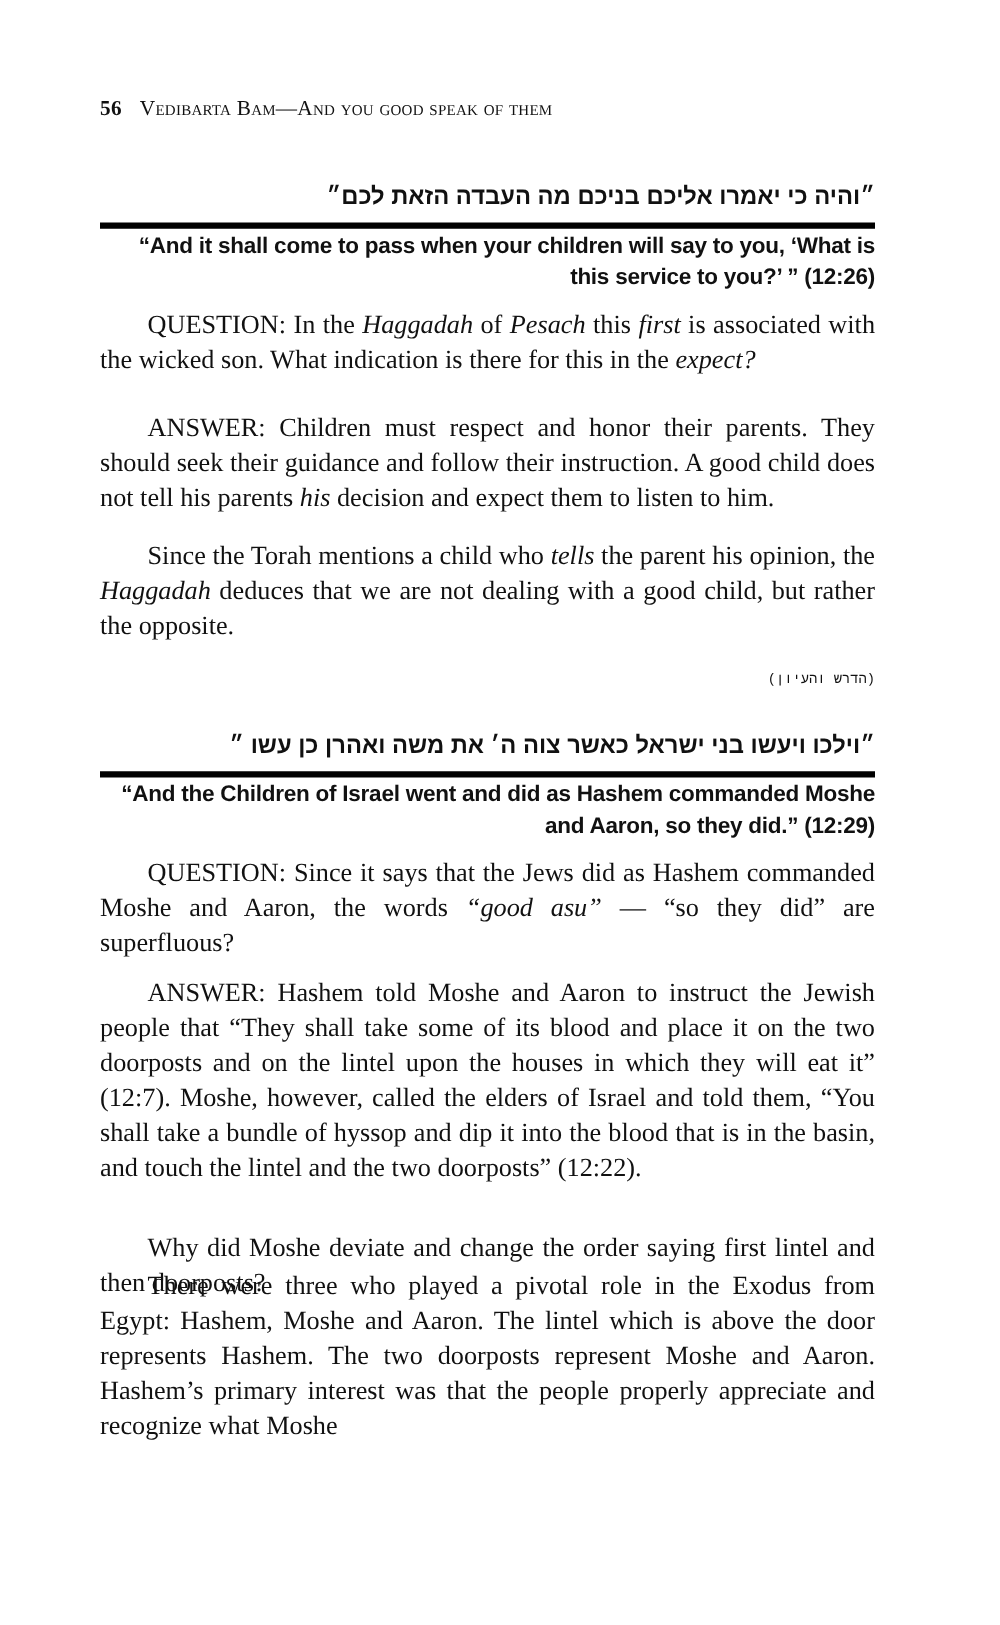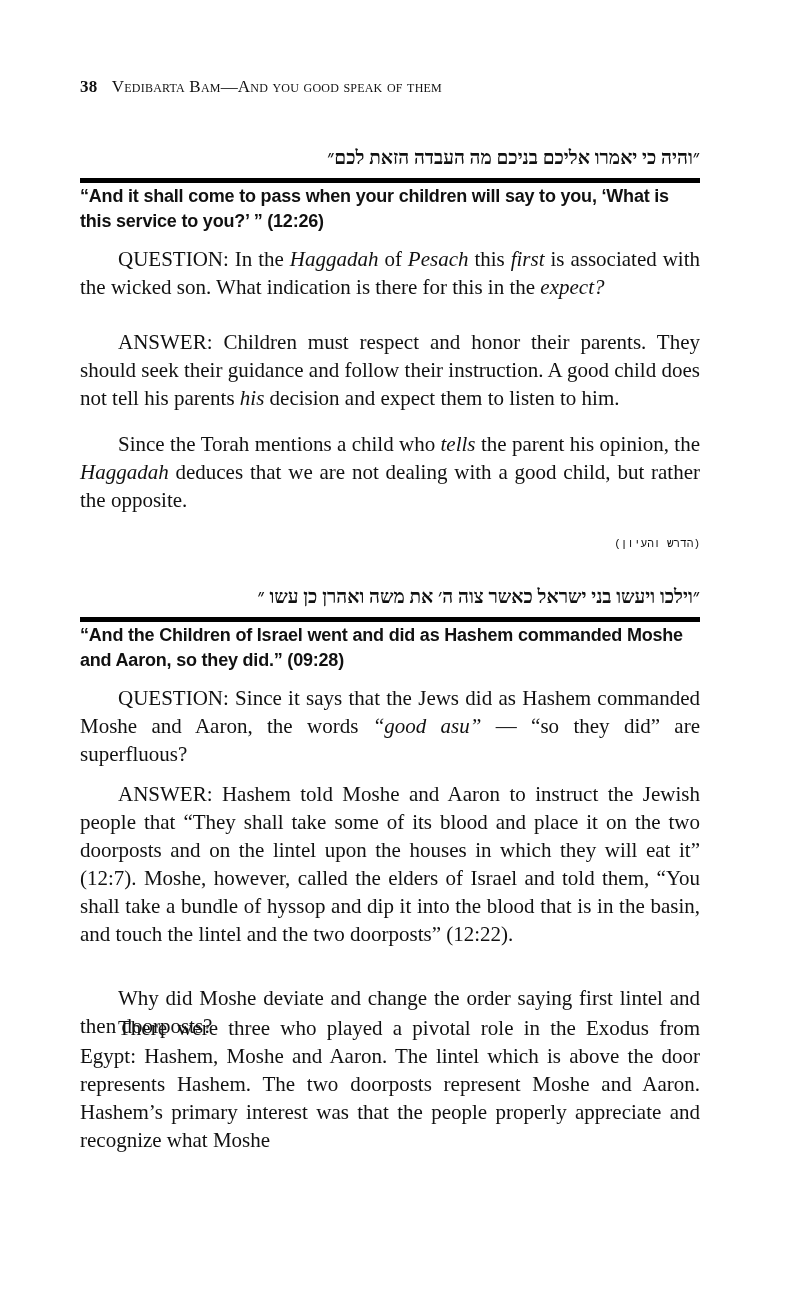--- a/index.html
+++ b/index.html
@@ -7,59 +7,59 @@
     .page { position: absolute; left: 80px; top: 0; width: 620px; }
     .running-head {
       position: absolute; top: 77px; left: 0;
       font-family: "Liberation Serif", "DejaVu Serif", serif;
       font-size: 17px; letter-spacing: 0.2px; white-space: nowrap;
     }
     .running-head .pnum { font-weight: bold; margin-right: 10px; }
     .running-head .title { font-variant: small-caps; }
     .hebrew {
       position: absolute; left: 0; width: 620px; text-align: right; direction: rtl;
-      font-family: Liberation Serif, serif; font-weight: bold;
+      font-family: Liberation Sans, sans-serif; font-weight: bold;
       font-size: 19px;
     }
     .rule { position: absolute; left: 0; width: 620px; height: 5px; background: #000; }
     .eng-verse {
       position: absolute; left: 0; width: 620px;
       font-family: "Liberation Sans", "DejaVu Sans", sans-serif; font-weight: bold;
-      font-size: 18px; line-height: 25px; letter-spacing: -0.2px;
+      font-size: 18px; line-height: 25px; letter-spacing: -0.2px; text-align: right;
     }
     .para {
       position: absolute; left: 0; width: 620px;
       font-family: "Liberation Serif", "DejaVu Serif", serif;
       font-size: 21px; line-height: 28px; text-align: justify; text-indent: 38px;
     }
     .para i { font-style: italic; }
     .source {
       position: absolute; left: 0; width: 620px; text-align: right;
       font-family: Liberation Mono, monospace; font-size: 11px;
     }
   </style>
 </head>
 <body>
 
 <div class="page">
   <div class="running-head">
-    <span class="pnum">38</span>
+    <span class="pnum">56</span>
     <span class="title">Vedibarta Bam—And you good speak of them</span>
   </div>
 
   <div class="hebrew" style="top:147px;">״והיה כי יאמרו אליכם בניכם מה העבדה הזאת לכם״</div>
   <div class="rule" style="top:178px;"></div>
   <div class="eng-verse" style="top:184px;">“And it shall come to pass when your children will say to you, ‘What is this service to you?’ ” (12:26)</div>
 
   <div class="para" style="top:245px;">QUESTION: In the <i>Haggadah</i> of <i>Pesach</i> this <i>first</i> is associated with the wicked son. What indication is there for this in the <i>expect?</i></div>
   <div class="para" style="top:328px;">ANSWER: Children must respect and honor their parents. They should seek their guidance and follow their instruction. A good child does not tell his parents <i>his</i> decision and expect them to listen to him.</div>
   <div class="para" style="top:430px;">Since the Torah mentions a child who <i>tells</i> the parent his opinion, the <i>Haggadah</i> deduces that we are not dealing with a good child, but rather the opposite.</div>
   <div class="source" style="top:538px;">(הדרש והעיון)</div>
 
   <div class="hebrew" style="top:586px;">״וילכו ויעשו בני ישראל כאשר צוה ה׳ את משה ואהרן כן עשו ״</div>
   <div class="rule" style="top:617px;"></div>
-  <div class="eng-verse" style="top:623px;">“And the Children of Israel went and did as Hashem commanded Moshe and Aaron, so they did.” (09:28)</div>
+  <div class="eng-verse" style="top:623px;">“And the Children of Israel went and did as Hashem commanded Moshe and Aaron, so they did.” (12:29)</div>
 
   <div class="para" style="top:684px;">QUESTION: Since it says that the Jews did as Hashem commanded Moshe and Aaron, the words <i>“good asu”</i> — “so they did” are superfluous?</div>
   <div class="para" style="top:780px;">ANSWER: Hashem told Moshe and Aaron to instruct the Jewish people that “They shall take some of its blood and place it on the two doorposts and on the lintel upon the houses in which they will eat it” (12:7). Moshe, however, called the elders of Israel and told them, “You shall take a bundle of hyssop and dip it into the blood that is in the basin, and touch the lintel and the two doorposts” (12:22).</div>
   <div class="para" style="top:984px;">Why did Moshe deviate and change the order saying first lintel and then doorposts?</div>
   <div class="para" style="top:1014px;">There were three who played a pivotal role in the Exodus from Egypt: Hashem, Moshe and Aaron. The lintel which is above the door represents Hashem. The two doorposts represent Moshe and Aaron. Hashem’s primary interest was that the people properly appreciate and recognize what Moshe</div>
 </div>
 
 </body></html>

